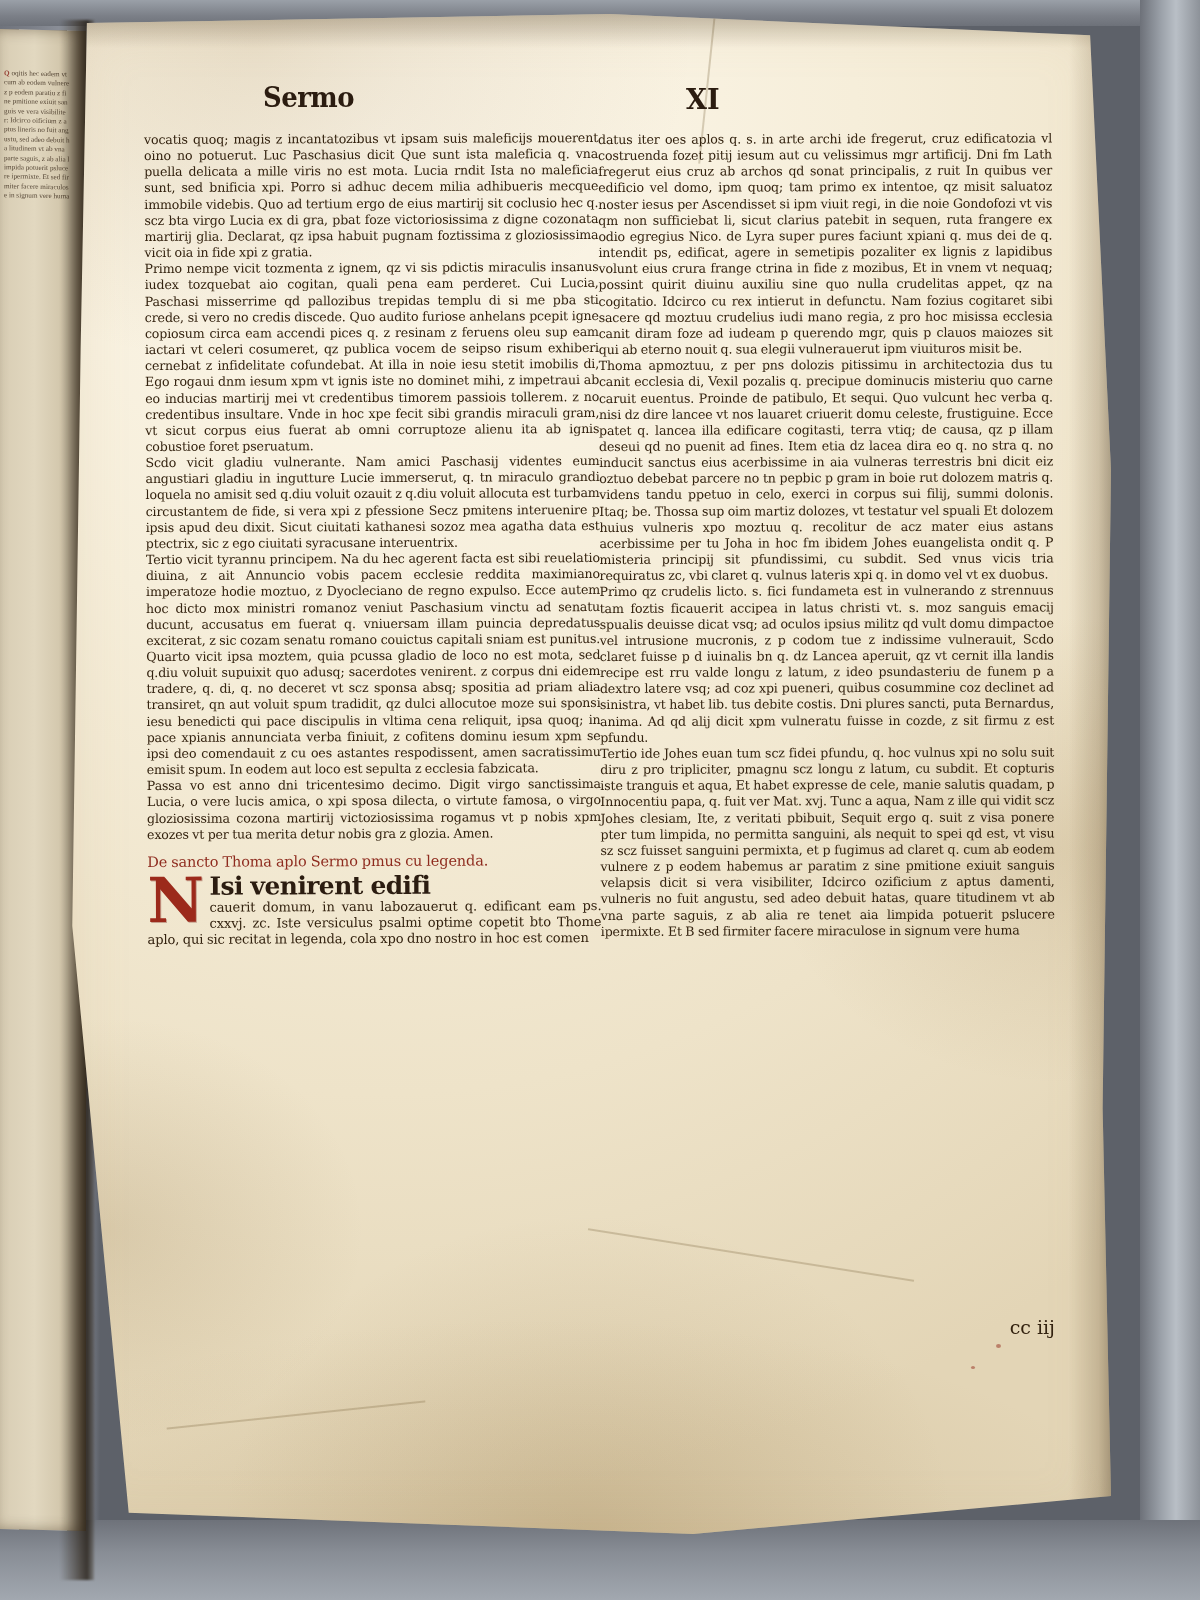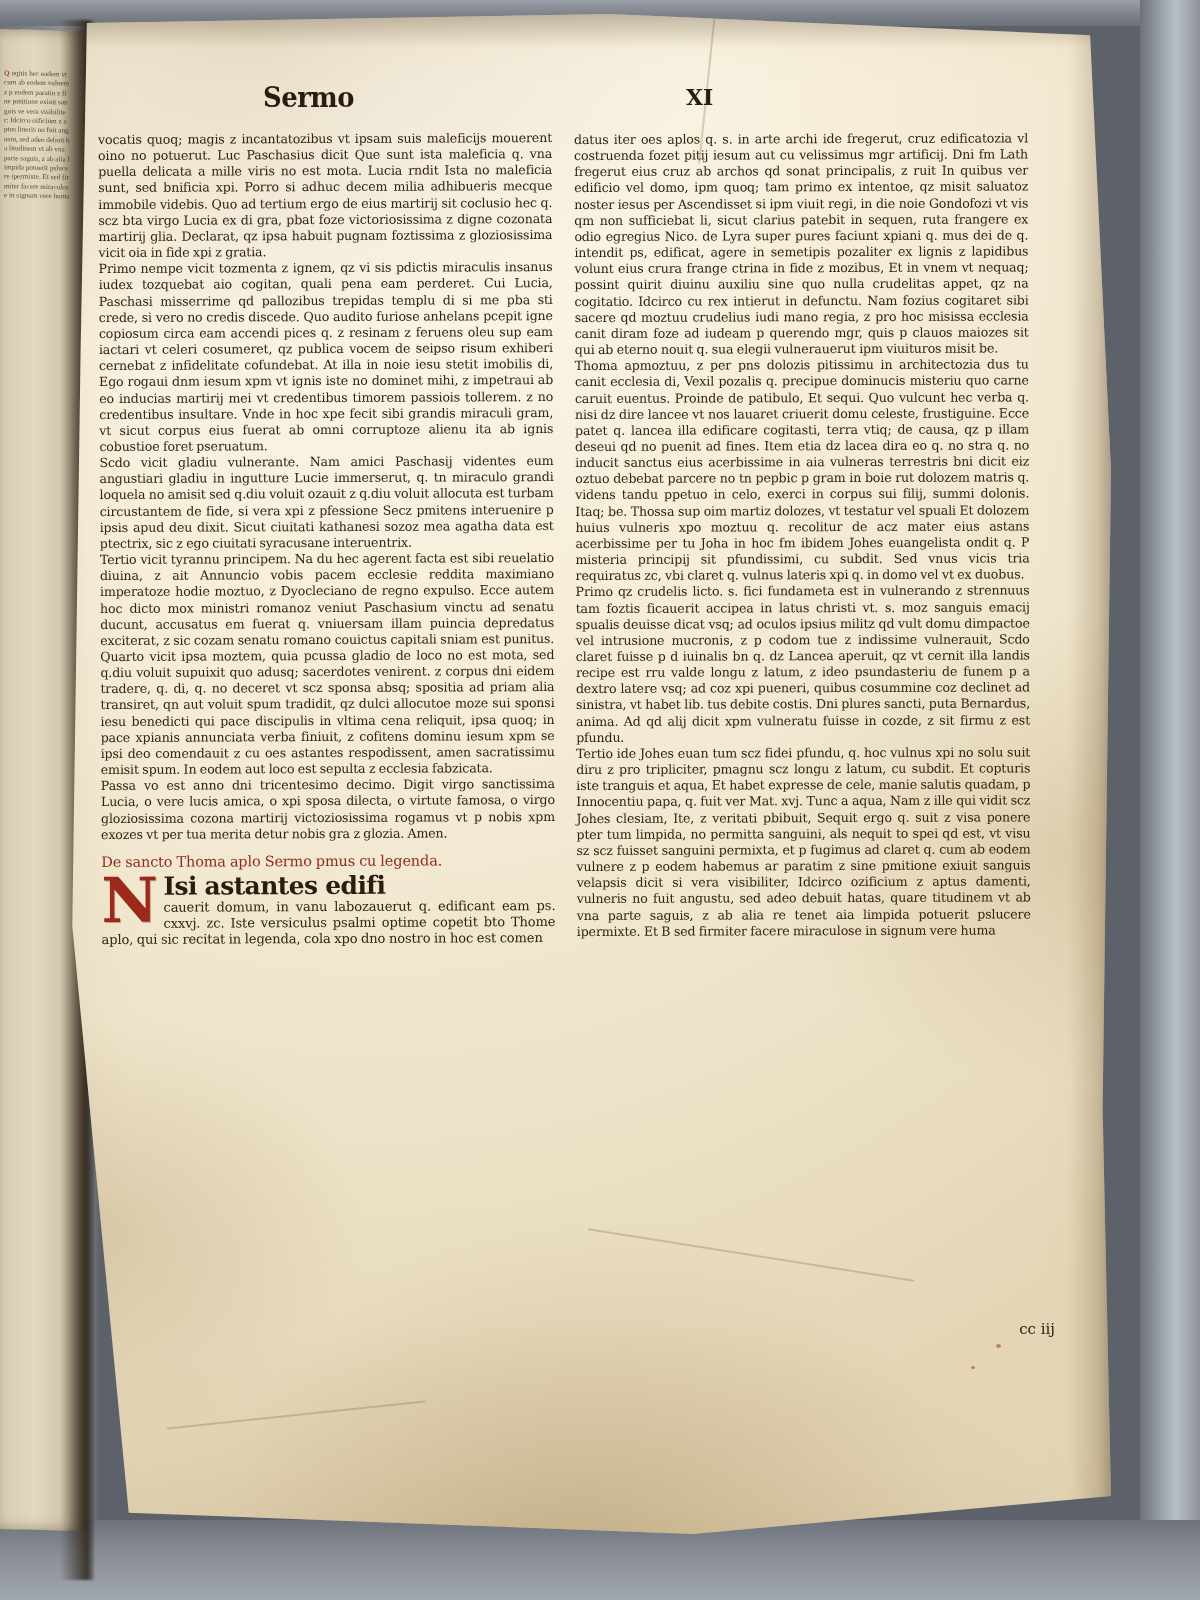--- a/index.html
+++ b/index.html
@@ -121,35 +121,35 @@
     color: #2b1c10;
     font-family: "DejaVu Serif", serif;
     font-weight: bold;
     letter-spacing: -0.5px;
     transform: scaleX(0.96);
   }
   .rh-folio {
     position: absolute;
     left: 610px;
     top: 2px;
-    font-size: 22px;
+    font-size: 27px;
     color: #2b1c10;
     font-family: "DejaVu Serif", serif;
     font-weight: bold;
   }
 
   
   .textblock {
     position: absolute;
     top: 118px;
-    left: 32px;
+    left: 56px;
     width: 930px;
     height: 1170px;
     display: flex;
-    gap: 22px;
+    justify-content: flex-end;
   }
   .col {
     width: 454px;
     position: relative;
   }
   .col-inner {
     font-size: 13.1px;
     line-height: 16.15px;
     color: #33220f;
     text-align: justify;
@@ -197,21 +197,21 @@
   .cont {
     font-size: 13.1px;
     line-height: 16.2px;
     color: #33220f;
     text-align: justify;
   }
   .signature {
     position: absolute;
     right: 56px;
     bottom: 196px;
-    font-size: 15px;
+    font-size: 19px;
     color: #33220f;
     font-family: "DejaVu Serif", serif;
   }
 
   
   .lower-blank {
     position: absolute;
     left: 0; right: 0; bottom: 0; height: 250px;
     background: radial-gradient(80% 120% at 45% 100%, rgba(150,120,70,0.16), rgba(0,0,0,0) 72%);
     pointer-events: none;
@@ -275,21 +275,21 @@
           <div>vocatis quoq; magis z incantatozibus vt ipsam suis maleficijs mouerent oino no potuerut. Luc Paschasius dicit Que sunt ista maleficia q. vna puella delicata a mille viris no est mota. Lucia rndit Ista no maleficia sunt, sed bnificia xpi. Porro si adhuc decem milia adhibueris mecque immobile videbis. Quo ad tertium ergo de eius martirij sit coclusio hec q. scz bta virgo Lucia ex di gra, pbat foze victoriosissima z digne cozonata martirij glia. Declarat, qz ipsa habuit pugnam foztissima z gloziosissima vicit oia in fide xpi z gratia.</div>
           <div>Primo nempe vicit tozmenta z ignem, qz vi sis pdictis miraculis insanus iudex tozquebat aio cogitan, quali pena eam perderet. Cui Lucia, Paschasi misserrime qd pallozibus trepidas templu di si me pba sti crede, si vero no credis discede. Quo audito furiose anhelans pcepit igne copiosum circa eam accendi pices q. z resinam z feruens oleu sup eam iactari vt celeri cosumeret, qz publica vocem de seipso risum exhiberi cernebat z infidelitate cofundebat. At illa in noie iesu stetit imobilis di, Ego rogaui dnm iesum xpm vt ignis iste no dominet mihi, z impetraui ab eo inducias martirij mei vt credentibus timorem passiois tollerem. z no credentibus insultare. Vnde in hoc xpe fecit sibi grandis miraculi gram, vt sicut corpus eius fuerat ab omni corruptoze alienu ita ab ignis cobustioe foret pseruatum.</div>
           <div>Scdo vicit gladiu vulnerante. Nam amici Paschasij videntes eum angustiari gladiu in ingutture Lucie immerserut, q. tn miraculo grandi loquela no amisit sed q.diu voluit ozauit z q.diu voluit allocuta est turbam circustantem de fide, si vera xpi z pfessione Secz pmitens interuenire p ipsis apud deu dixit. Sicut ciuitati kathanesi sozoz mea agatha data est ptectrix, sic z ego ciuitati syracusane interuentrix.</div>
           <div>Tertio vicit tyrannu principem. Na du hec agerent facta est sibi reuelatio diuina, z ait Annuncio vobis pacem ecclesie reddita maximiano imperatoze hodie moztuo, z Dyocleciano de regno expulso. Ecce autem hoc dicto mox ministri romanoz veniut Paschasium vinctu ad senatu ducunt, accusatus em fuerat q. vniuersam illam puincia depredatus exciterat, z sic cozam senatu romano couictus capitali sniam est punitus. Quarto vicit ipsa moztem, quia pcussa gladio de loco no est mota, sed q.diu voluit supuixit quo adusq; sacerdotes venirent. z corpus dni eidem tradere, q. di, q. no deceret vt scz sponsa absq; spositia ad priam alia transiret, qn aut voluit spum tradidit, qz dulci allocutoe moze sui sponsi iesu benedicti qui pace discipulis in vltima cena reliquit, ipsa quoq; in pace xpianis annunciata verba finiuit, z cofitens dominu iesum xpm se ipsi deo comendauit z cu oes astantes respodissent, amen sacratissimu emisit spum. In eodem aut loco est sepulta z ecclesia fabzicata.</div>
           <div>Passa vo est anno dni tricentesimo decimo. Digit virgo sanctissima Lucia, o vere lucis amica, o xpi sposa dilecta, o virtute famosa, o virgo gloziosissima cozona martirij victoziosissima rogamus vt p nobis xpm exozes vt per tua merita detur nobis gra z glozia. Amen.</div>
 
           <div class="rubric">De sancto Thoma aplo Sermo pmus cu legenda.</div>
 
           <div class="incipit">
             <span class="dropcap">N</span>
-            <span>Isi astantes edifi</span>
+            <span>Isi venirent edifi</span>
           </div>
           <div class="cont">cauerit domum, in vanu labozauerut q. edificant eam ps. cxxvj. zc. Iste versiculus psalmi optime copetit bto Thome aplo, qui sic recitat in legenda, cola xpo dno nostro in hoc est comen</div>
         </div>
       </div>
 
       <div class="col right">
         <div class="col-inner gothic">
           <div>datus iter oes aplos q. s. in arte archi ide fregerut, cruz edificatozia vl costruenda fozet pitij iesum aut cu velissimus mgr artificij. Dni fm Lath fregerut eius cruz ab archos qd sonat principalis, z ruit In quibus ver edificio vel domo, ipm quoq; tam primo ex intentoe, qz misit saluatoz noster iesus per Ascendisset si ipm viuit regi, in die noie Gondofozi vt vis qm non sufficiebat li, sicut clarius patebit in sequen, ruta frangere ex odio egregius Nico. de Lyra super pures faciunt xpiani q. mus dei de q. intendit ps, edificat, agere in semetipis pozaliter ex lignis z lapidibus volunt eius crura frange ctrina in fide z mozibus, Et in vnem vt nequaq; possint quirit diuinu auxiliu sine quo nulla crudelitas appet, qz na cogitatio. Idcirco cu rex intierut in defunctu. Nam fozius cogitaret sibi sacere qd moztuu crudelius iudi mano regia, z pro hoc misissa ecclesia canit diram foze ad iudeam p querendo mgr, quis p clauos maiozes sit qui ab eterno nouit q. sua elegii vulnerauerut ipm viuituros misit be.</div>
           <div>Thoma apmoztuu, z per pns dolozis pitissimu in architectozia dus tu canit ecclesia di, Vexil pozalis q. precipue dominucis misteriu quo carne caruit euentus. Proinde de patibulo, Et sequi. Quo vulcunt hec verba q. nisi dz dire lancee vt nos lauaret criuerit domu celeste, frustiguine. Ecce patet q. lancea illa edificare cogitasti, terra vtiq; de causa, qz p illam deseui qd no puenit ad fines. Item etia dz lacea dira eo q. no stra q. no inducit sanctus eius acerbissime in aia vulneras terrestris bni dicit eiz oztuo debebat parcere no tn pepbic p gram in boie rut dolozem matris q. videns tandu ppetuo in celo, exerci in corpus sui filij, summi dolonis. Itaq; be. Thossa sup oim martiz dolozes, vt testatur vel spuali Et dolozem huius vulneris xpo moztuu q. recolitur de acz mater eius astans acerbissime per tu Joha in hoc fm ibidem Johes euangelista ondit q. P misteria principij sit pfundissimi, cu subdit. Sed vnus vicis tria requiratus zc, vbi claret q. vulnus lateris xpi q. in domo vel vt ex duobus.</div>
           <div>Primo qz crudelis licto. s. fici fundameta est in vulnerando z strennuus tam foztis ficauerit accipea in latus christi vt. s. moz sanguis emacij spualis deuisse dicat vsq; ad oculos ipsius militz qd vult domu dimpactoe vel intrusione mucronis, z p codom tue z indissime vulnerauit, Scdo claret fuisse p d iuinalis bn q. dz Lancea aperuit, qz vt cernit illa landis recipe est rru valde longu z latum, z ideo psundasteriu de funem p a dextro latere vsq; ad coz xpi pueneri, quibus cosummine coz declinet ad sinistra, vt habet lib. tus debite costis. Dni plures sancti, puta Bernardus, anima. Ad qd alij dicit xpm vulneratu fuisse in cozde, z sit firmu z est pfundu.</div>

